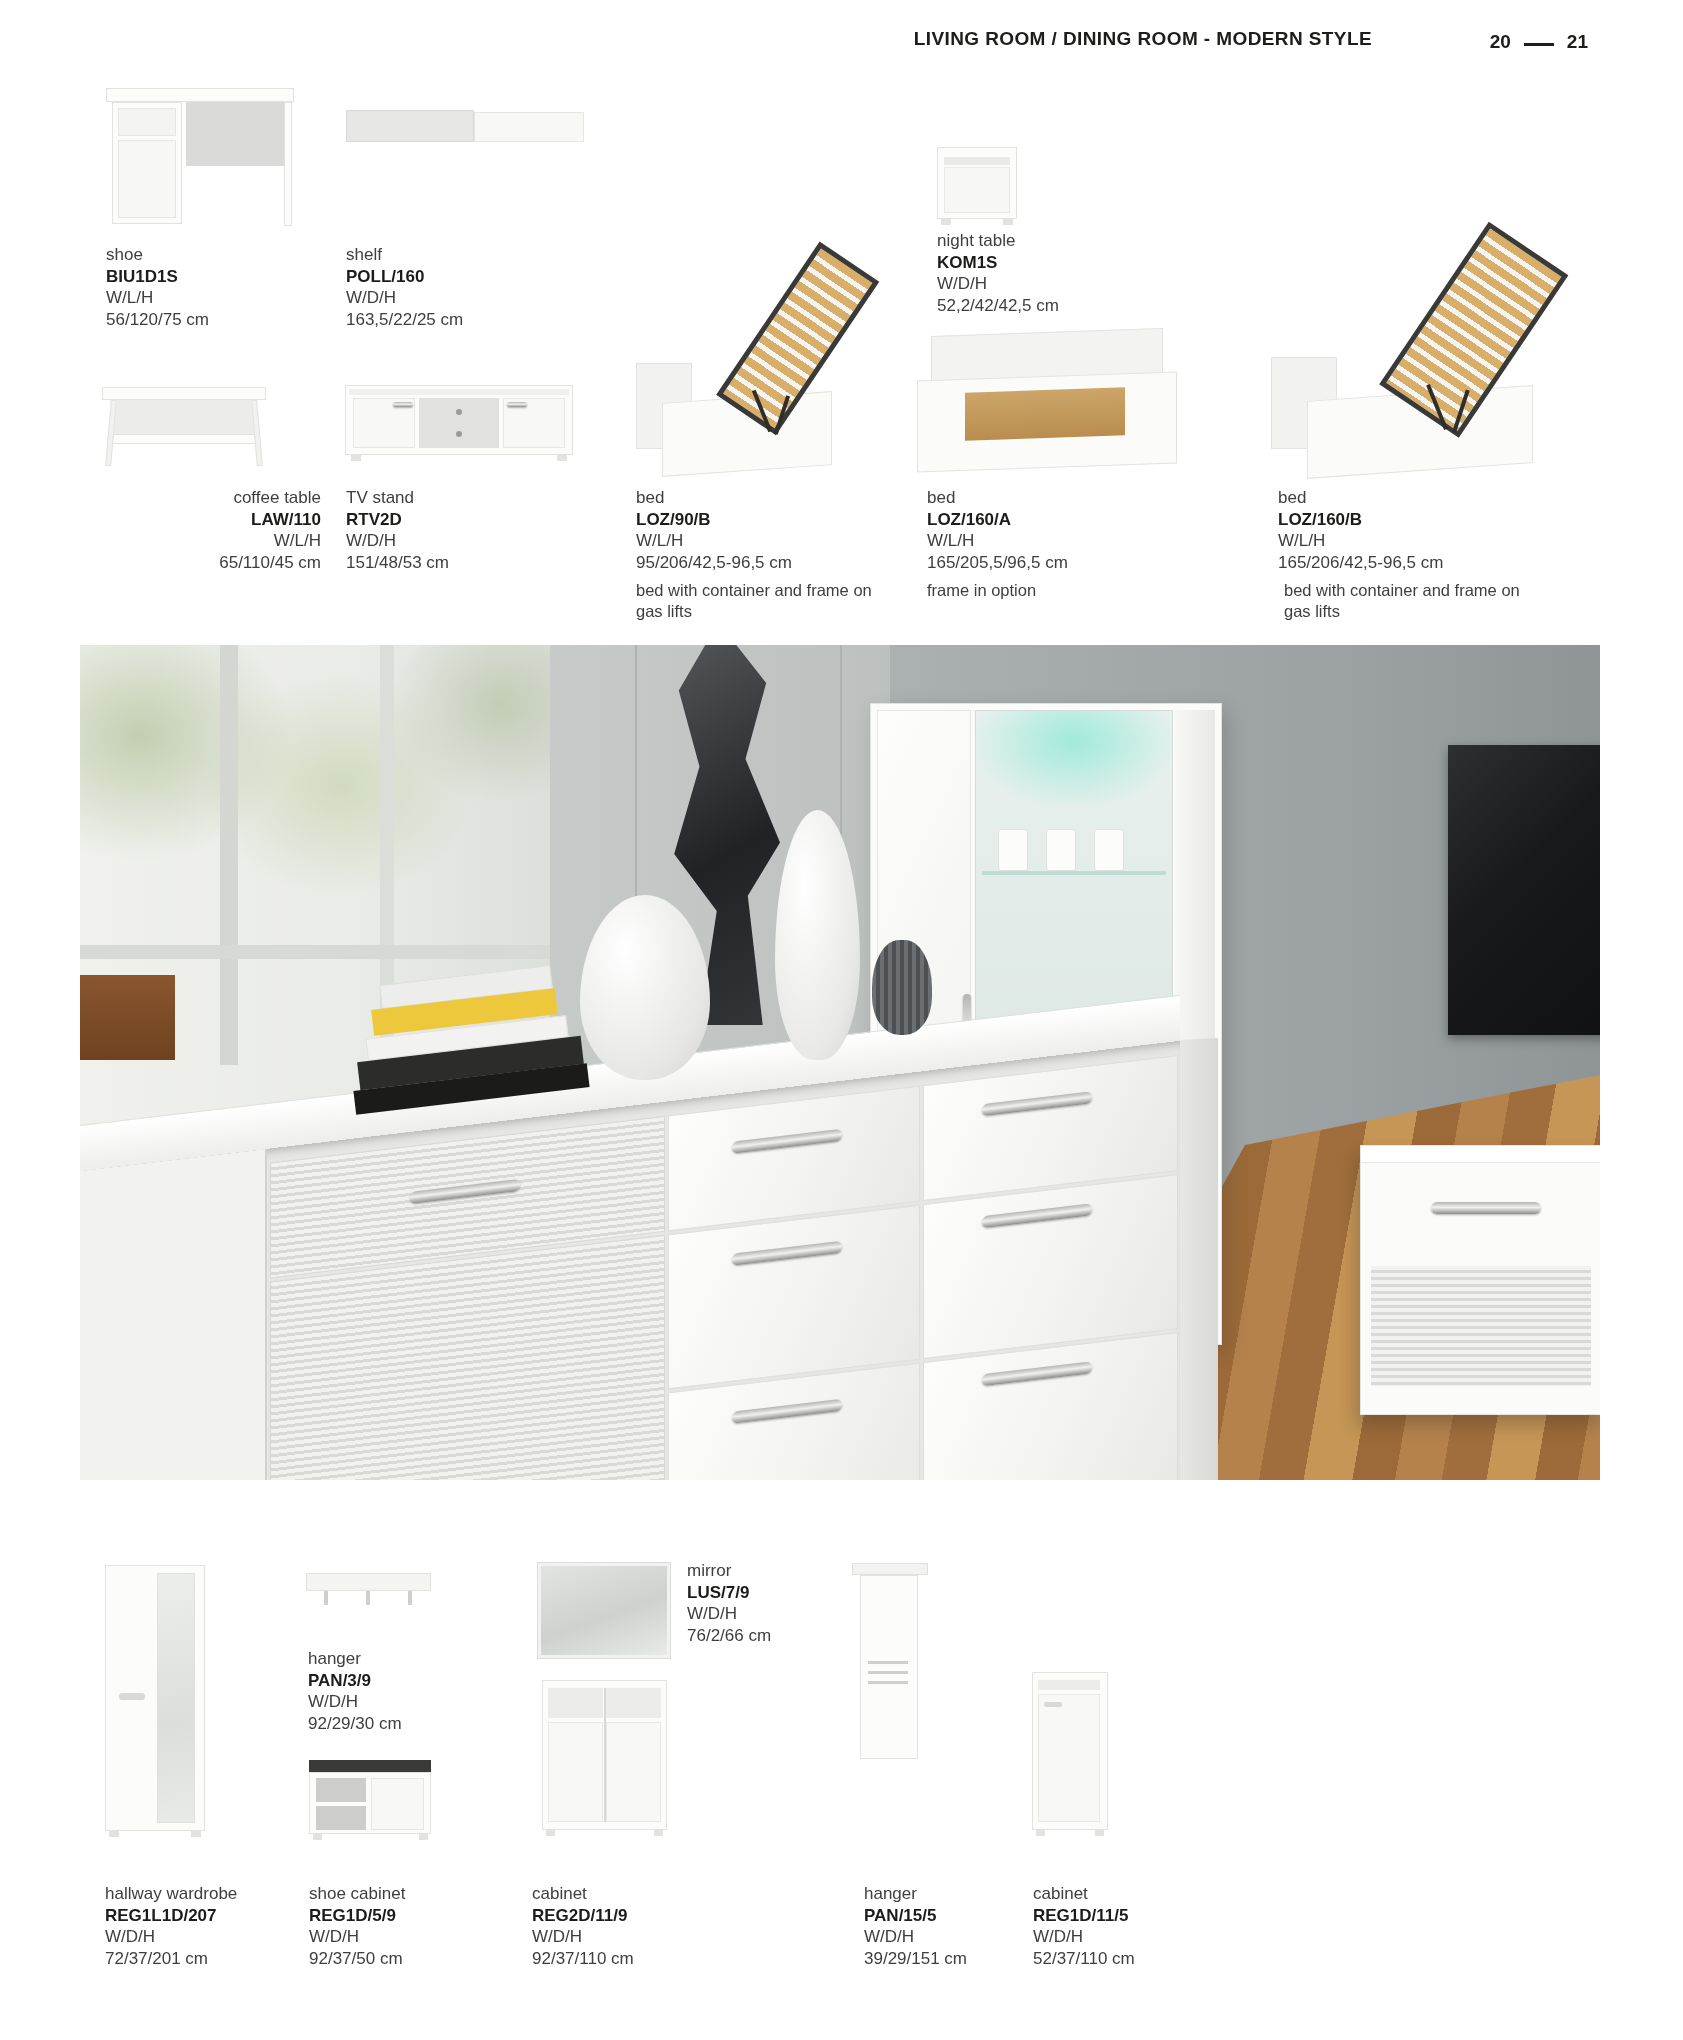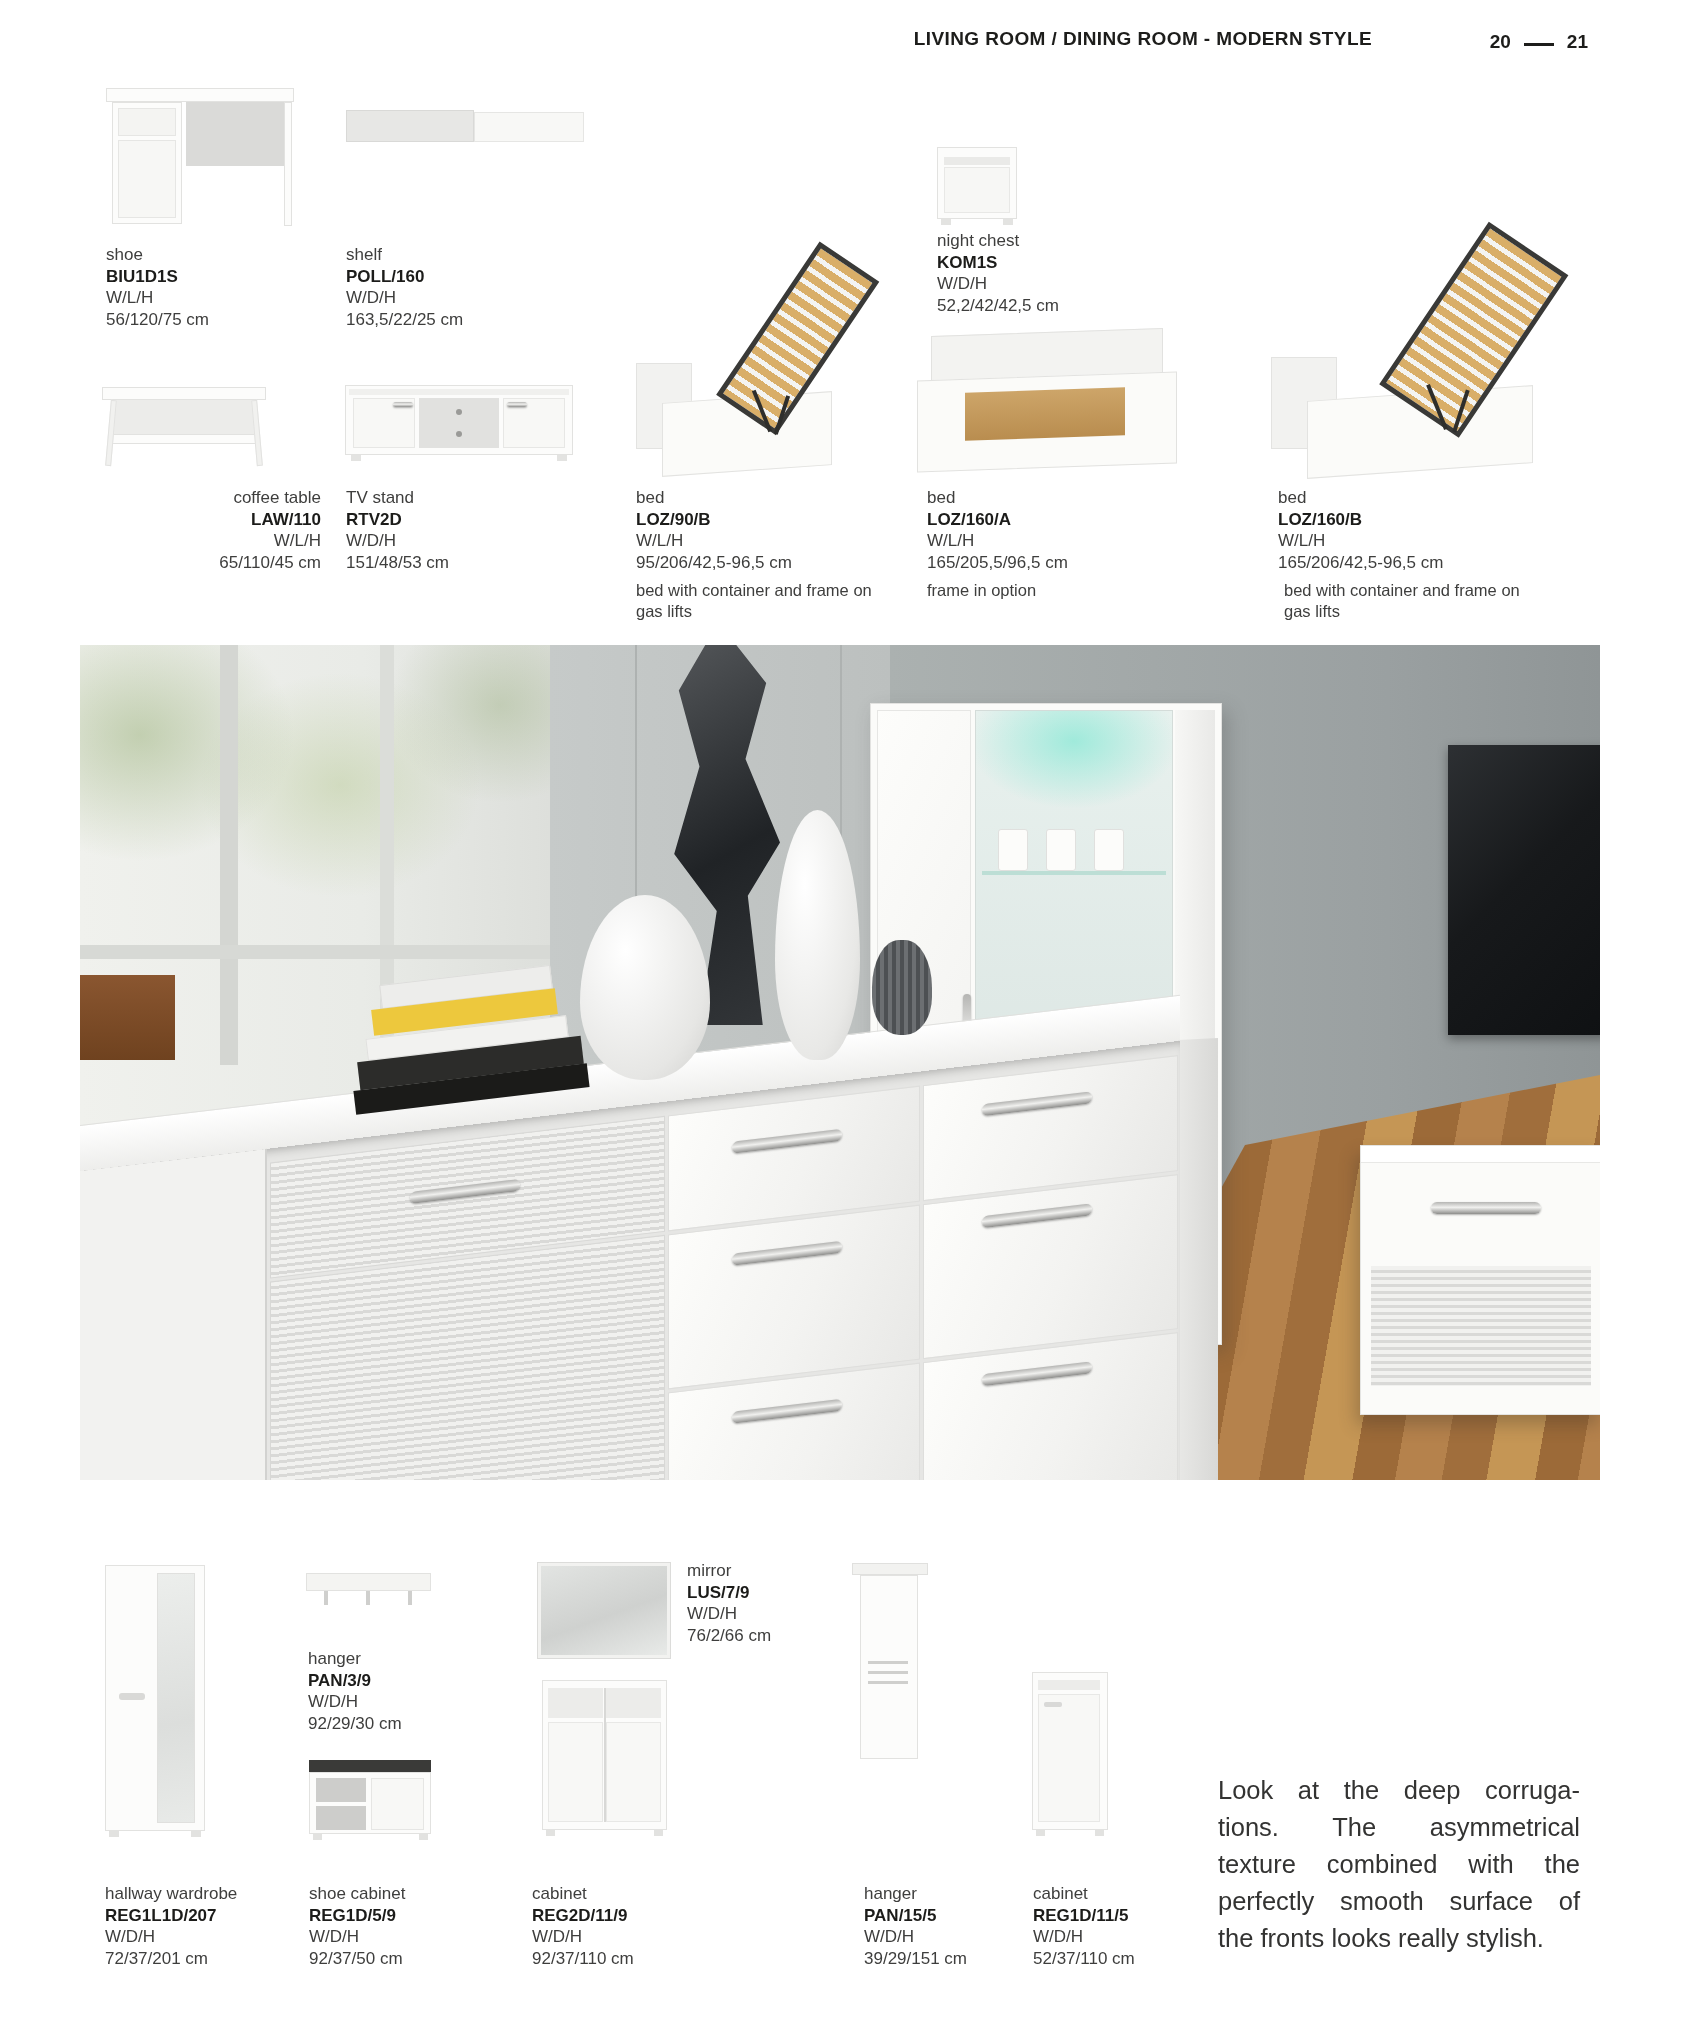--- a/index.html
+++ b/index.html
@@ -82,21 +82,21 @@
     <div>W/L/H</div>
     <div>56/120/75 cm</div>
   </div>
   <div class="plabel" style="left:346px;top:244px;">
     <div>shelf</div>
     <div class="code">POLL/160</div>
     <div>W/D/H</div>
     <div>163,5/22/25 cm</div>
   </div>
   <div class="plabel" style="left:937px;top:230px;">
-    <div>night chest</div>
+    <div>night table</div>
     <div class="code">KOM1S</div>
     <div>W/D/H</div>
     <div>52,2/42/42,5 cm</div>
   </div>
 
   <div class="thumb" style="left:102px;top:387px;width:166px;height:84px;">
     <div class="tbox" style="left:0;top:0;width:164px;height:13px;"></div>
     <div class="tfill" style="left:10px;top:13px;width:144px;height:34px;background:#ececea;"></div>
     <div class="tbox" style="left:10px;top:47px;width:144px;height:10px;"></div>
     <div class="tfill" style="left:6px;top:13px;width:6px;height:66px;background:#f1f1ef;border:1px solid #e2e2e0;transform:rotate(5deg);"></div>
@@ -383,21 +383,14 @@
     <div>W/D/H</div>
     <div>39/29/151 cm</div>
   </div>
   <div class="plabel" style="left:1033px;top:1883px;">
     <div>cabinet</div>
     <div class="code">REG1D/11/5</div>
     <div>W/D/H</div>
     <div>52/37/110 cm</div>
   </div>
 
-  <div class="para">
-    <div class="jl">Look at the deep corruga-</div>
-    <div class="jl">tions. The asymmetrical</div>
-    <div class="jl">texture combined with the</div>
-    <div class="jl">perfectly smooth surface of</div>
-    <div class="ll">the fronts looks really stylish.</div>
-  </div>
 
 </div>
 
 </body></html>

